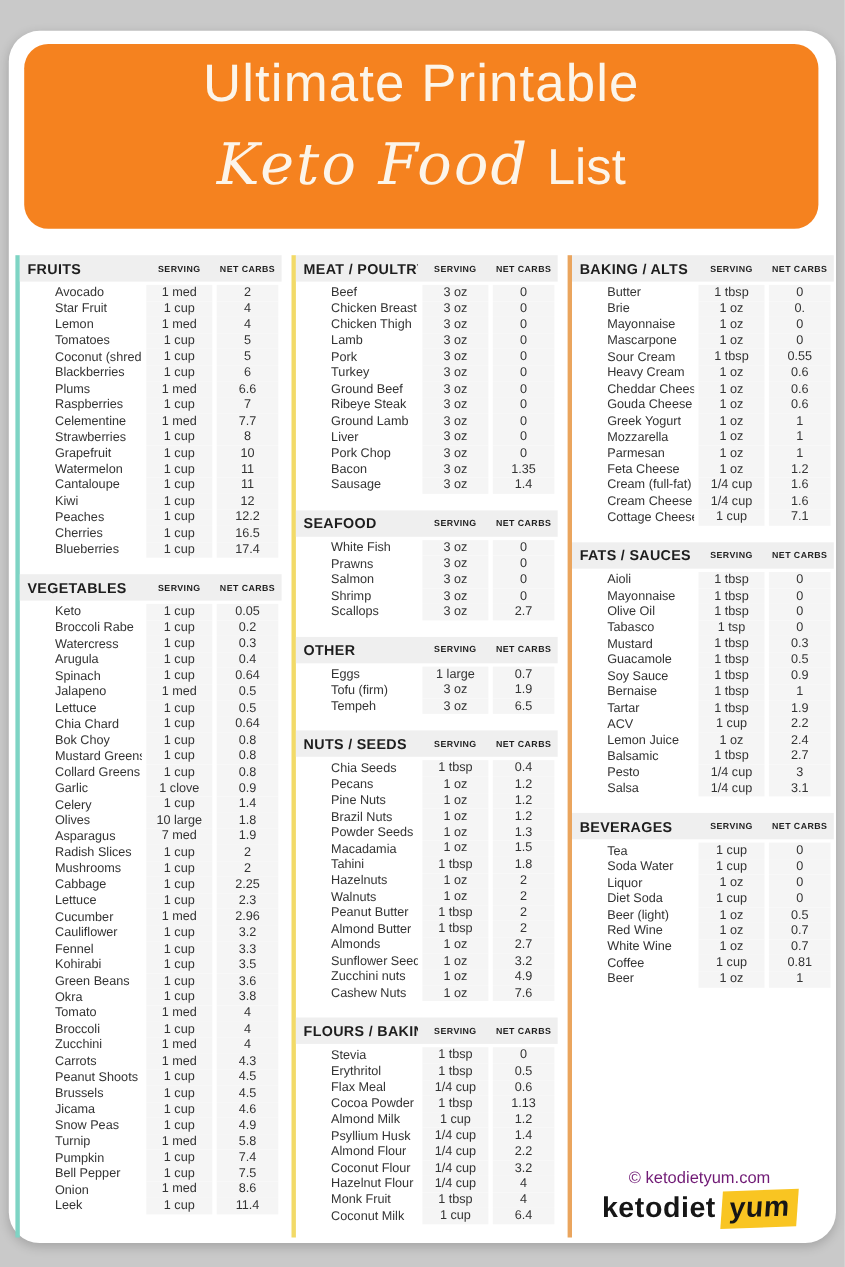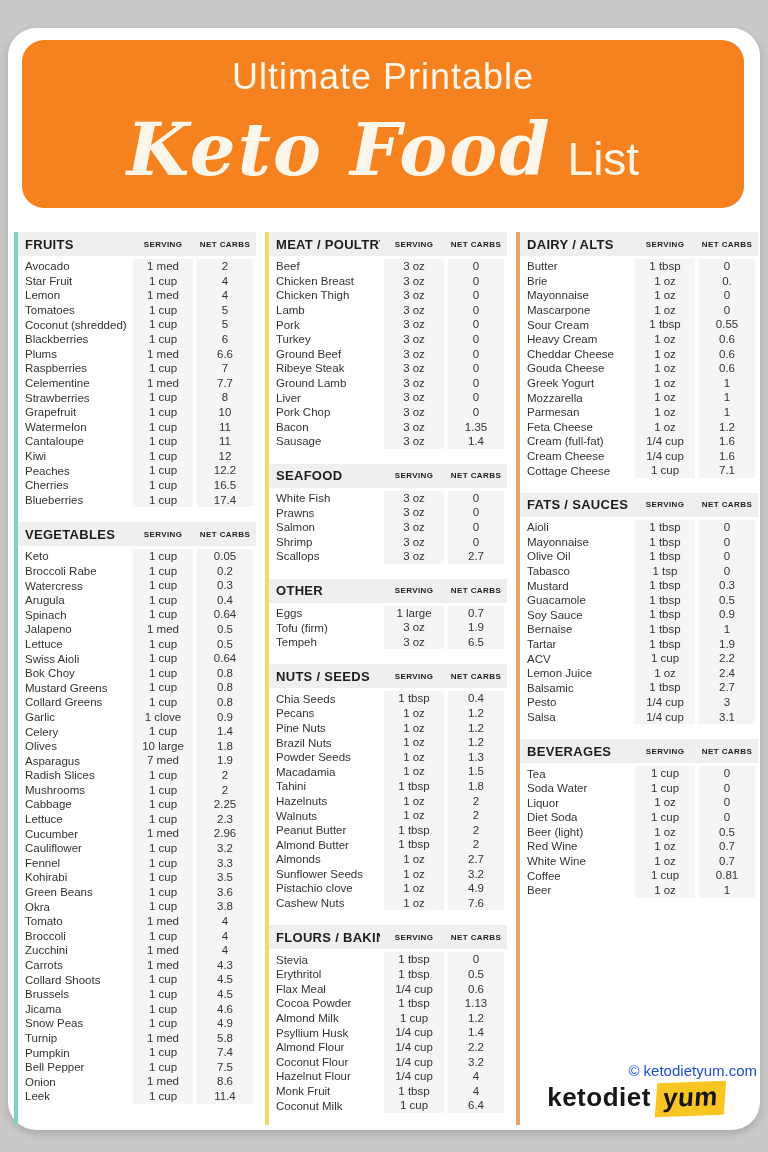--- a/index.html
+++ b/index.html
@@ -11,51 +11,51 @@
   }
   .card {
     position:absolute; left:8px; top:28px; width:752px; height:1102px;
     background:#ffffff; border-radius:28px;
     box-shadow:0 3px 10px rgba(0,0,0,.18);
   }
   .hero {
     position:absolute; left:14px; top:12px; width:722px; height:168px;
     border-radius:22px; text-align:center; overflow:hidden;
   }
-  .hero-line1 { margin-top:6px; font-size:36px; font-weight:300; letter-spacing:1px; line-height:62px; }
+  .hero-line1 { margin-top:6px; font-size:48px; font-weight:300; letter-spacing:1px; line-height:62px; }
   .hero-line2 { line-height:92px; margin-top:-4px; white-space:nowrap; }
   .hero-script {
-    font-family:"DejaVu Serif", serif; font-style:italic; font-weight:bold;
-    font-size:72px; letter-spacing:2px;
+    font-family:"DejaVu Serif", serif; font-style:italic; font-weight:normal;
+    font-size:52px; letter-spacing:2px;
   }
   .hero-suffix { font-size:46px; font-weight:300; margin-left:16px; }
   .content {
     position:absolute; left:6px; top:204px; width:744px;
     display:flex; gap:9px; align-items:flex-start;
   }
   .column { flex:1; border-left:4px solid #ccc; height:893px; min-width:0; }
   .ftable { margin-bottom:12px; }
   .thead {
     display:grid; grid-template-columns:1fr 60px 56px; column-gap:4px;
     background:#efefef; height:24px; align-items:center; padding-right:3px;
   }
   .t-title { font-size:13px; font-weight:bold; color:#1d1d1d; padding-left:7px; letter-spacing:.3px; white-space:nowrap; overflow:hidden; }
   .t-col { font-size:8px; font-weight:bold; color:#1d1d1d; text-align:center; letter-spacing:.4px; white-space:nowrap; }
-  .tbody { padding:3px 3px 3px 0; }
+  .tbody { padding:3px 3px 3px 0;margin-left:25px; }
   .frow {
     display:grid; grid-template-columns:1fr 60px 56px; column-gap:4px;
     height:14.6px; align-items:center;
   }
   .c-name { font-size:11.5px; color:#333; padding-left:7px; white-space:nowrap; overflow:hidden; }
   .c-serv, .c-carb {
     font-size:11.5px; color:#333; text-align:center;
     background:#f5f5f5; height:14.6px; line-height:14.6px; white-space:nowrap;
   }
   .footer { position:absolute; left:507px; width:242px; bottom:14px; text-align:center; }
-  .f-copy { color:#1d4ed8; font-size:15px; margin-bottom:3px;text-align:right; }
+  .f-copy { color:#701a75; font-size:15px; margin-bottom:3px; }
   .f-brand { font-size:26px; font-weight:800; color:#161616; letter-spacing:.5px; white-space:nowrap; }
   .f-yum {
     display:inline-block; padding:0 7px 3px; margin-left:5px;
     transform:rotate(-2deg) skewX(-6deg);
   }
 </style>
 </head>
 <body>
 
 <div class="card">
@@ -199,21 +199,21 @@
               <span class="c-name">Jalapeno</span>
               <span class="c-serv">1 med</span>
               <span class="c-carb">0.5</span>
             </div>
             <div class="frow">
               <span class="c-name">Lettuce</span>
               <span class="c-serv">1 cup</span>
               <span class="c-carb">0.5</span>
             </div>
             <div class="frow">
-              <span class="c-name">Swiss Aioli</span>
+              <span class="c-name">Chia Chard</span>
               <span class="c-serv">1 cup</span>
               <span class="c-carb">0.64</span>
             </div>
             <div class="frow">
               <span class="c-name">Bok Choy</span>
               <span class="c-serv">1 cup</span>
               <span class="c-carb">0.8</span>
             </div>
             <div class="frow">
               <span class="c-name">Mustard Greens</span>
@@ -309,21 +309,21 @@
               <span class="c-name">Zucchini</span>
               <span class="c-serv">1 med</span>
               <span class="c-carb">4</span>
             </div>
             <div class="frow">
               <span class="c-name">Carrots</span>
               <span class="c-serv">1 med</span>
               <span class="c-carb">4.3</span>
             </div>
             <div class="frow">
-              <span class="c-name">Collard Shoots</span>
+              <span class="c-name">Peanut Shoots</span>
               <span class="c-serv">1 cup</span>
               <span class="c-carb">4.5</span>
             </div>
             <div class="frow">
               <span class="c-name">Brussels</span>
               <span class="c-serv">1 cup</span>
               <span class="c-carb">4.5</span>
             </div>
             <div class="frow">
               <span class="c-name">Jicama</span>
@@ -562,21 +562,21 @@
               <span class="c-name">Almonds</span>
               <span class="c-serv">1 oz</span>
               <span class="c-carb">2.7</span>
             </div>
             <div class="frow">
               <span class="c-name">Sunflower Seeds</span>
               <span class="c-serv">1 oz</span>
               <span class="c-carb">3.2</span>
             </div>
             <div class="frow">
-              <span class="c-name">Pistachio clove</span>
+              <span class="c-name">Zucchini nuts</span>
               <span class="c-serv">1 oz</span>
               <span class="c-carb">4.9</span>
             </div>
             <div class="frow">
               <span class="c-name">Cashew Nuts</span>
               <span class="c-serv">1 oz</span>
               <span class="c-carb">7.6</span>
             </div>
           </div>
         </div>
@@ -641,21 +641,21 @@
               <span class="c-name">Coconut Milk</span>
               <span class="c-serv">1 cup</span>
               <span class="c-carb">6.4</span>
             </div>
           </div>
         </div>
       </div>
       <div class="column" style="border-left-color: rgb(234, 165, 94);">
         <div class="ftable">
           <div class="thead">
-            <span class="t-title">DAIRY / ALTS</span>
+            <span class="t-title">BAKING / ALTS</span>
             <span class="t-col">SERVING</span>
             <span class="t-col">NET CARBS</span>
           </div>
           <div class="tbody">
             <div class="frow">
               <span class="c-name">Butter</span>
               <span class="c-serv">1 tbsp</span>
               <span class="c-carb">0</span>
             </div>
             <div class="frow">

